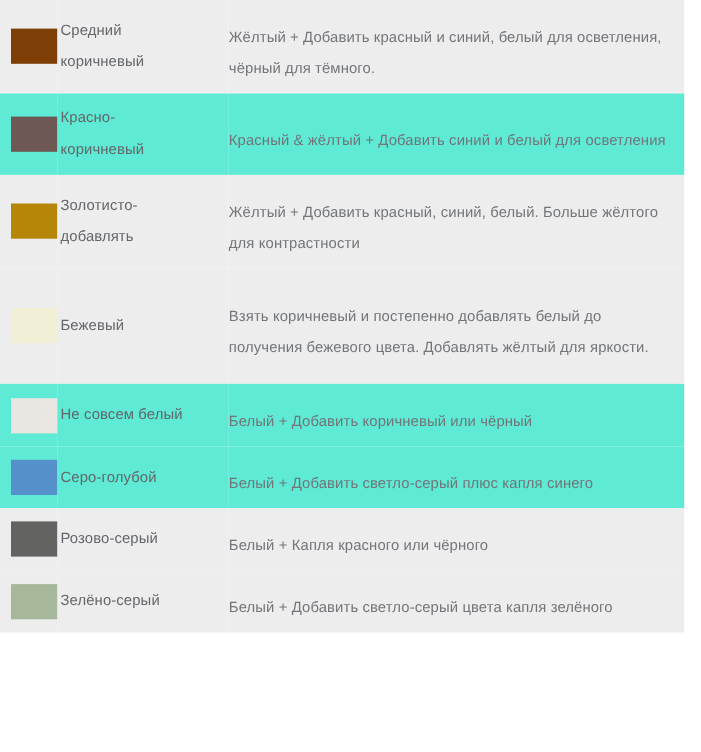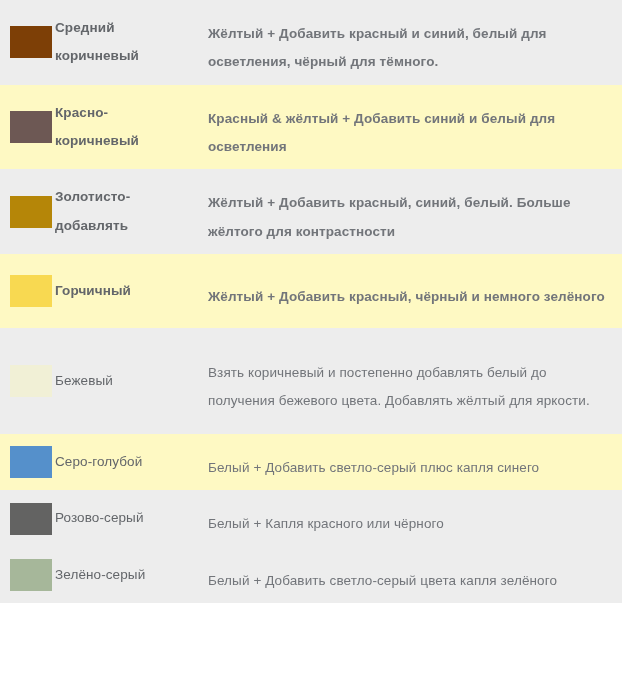--- a/index.html
+++ b/index.html
@@ -19,21 +19,21 @@
   .color-table {
     width: 622px;
     border-collapse: collapse;
     table-layout: fixed;
   }
 
   .color-row {
     vertical-align: middle;
   }
   .color-row.odd   { background: #ededed; }
-  .color-row.even  { background: #fef9c3; }
+  .color-row.even  { background: #5eead4; }
 
   
   .swatch-cell {
     width: 52px;
     padding: 0;
     vertical-align: middle;
   }
   .swatch {
     display: block;
     width: 42px;
@@ -58,21 +58,21 @@
   .desc-cell {
     padding: 20px 14px 8px 0;
     font-size: 13.5px;
     line-height: 2.1;
     color: #72757a;
     letter-spacing: 0.1px;
     vertical-align: middle;
   }
 
   
-  .h2 { height: 74px; font-weight: bold; }
+  .h2 { height: 74px; }
   .h3 { height: 106px; }
   .h1 { height: 43px; }
 </style>
 </head>
 <body>
 
 <table class="color-table">
   <tbody>
       <tr class="color-row odd h2">
         <td class="swatch-cell">
@@ -91,33 +91,33 @@
         <td class="desc-cell">Красный &amp; жёлтый + Добавить синий и белый для осветления</td>
       </tr>
       <tr class="color-row odd h2">
         <td class="swatch-cell">
           <span class="swatch" style="background: rgb(181, 134, 8);"></span>
         </td>
         <td class="name-cell">Золотисто-
 добавлять</td>
         <td class="desc-cell">Жёлтый + Добавить красный, синий, белый. Больше жёлтого для контрастности</td>
       </tr>
-      <tr class="color-row even h2">
-        <td class="swatch-cell">
-          <span class="swatch" style="background: rgb(248, 217, 81);"></span>
-        </td>
-        <td class="name-cell">Горчичный</td>
-        <td class="desc-cell">Жёлтый + Добавить красный, чёрный и немного зелёного</td>
-      </tr>
       <tr class="color-row odd h3">
         <td class="swatch-cell">
           <span class="swatch" style="background: rgb(241, 240, 214);"></span>
         </td>
         <td class="name-cell">Бежевый</td>
         <td class="desc-cell">Взять коричневый и постепенно добавлять белый до получения бежевого цвета. Добавлять жёлтый для яркости.</td>
+      </tr>
+      <tr class="color-row even h1">
+        <td class="swatch-cell">
+          <span class="swatch" style="background: rgb(234, 230, 226);"></span>
+        </td>
+        <td class="name-cell">Не совсем белый</td>
+        <td class="desc-cell">Белый + Добавить коричневый или чёрный</td>
       </tr>
       <tr class="color-row even h1">
         <td class="swatch-cell">
           <span class="swatch" style="background: rgb(85, 144, 203);"></span>
         </td>
         <td class="name-cell">Серо-голубой</td>
         <td class="desc-cell">Белый + Добавить светло-серый плюс капля синего</td>
       </tr>
       <tr class="color-row odd h1">
         <td class="swatch-cell">

